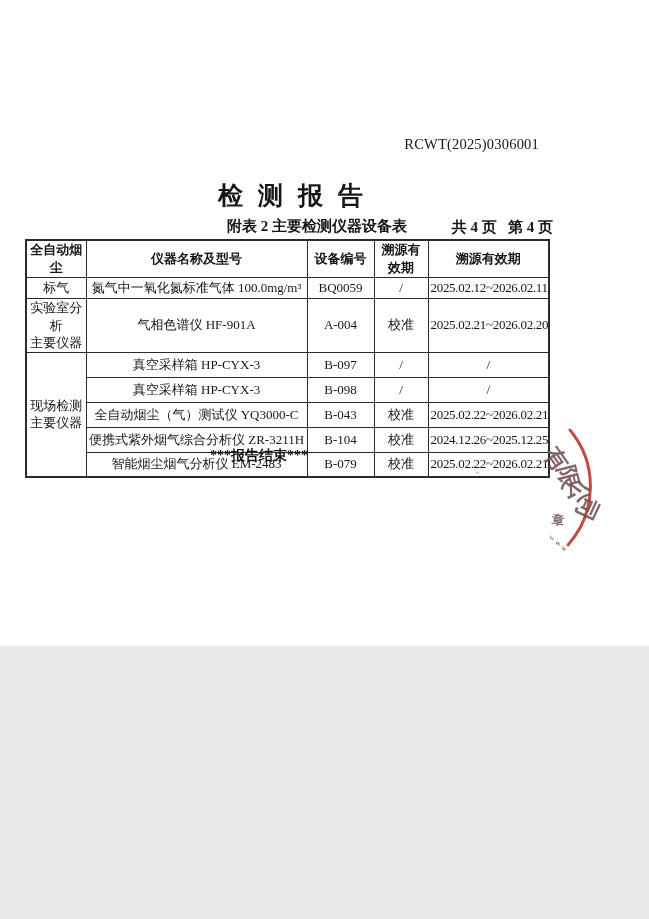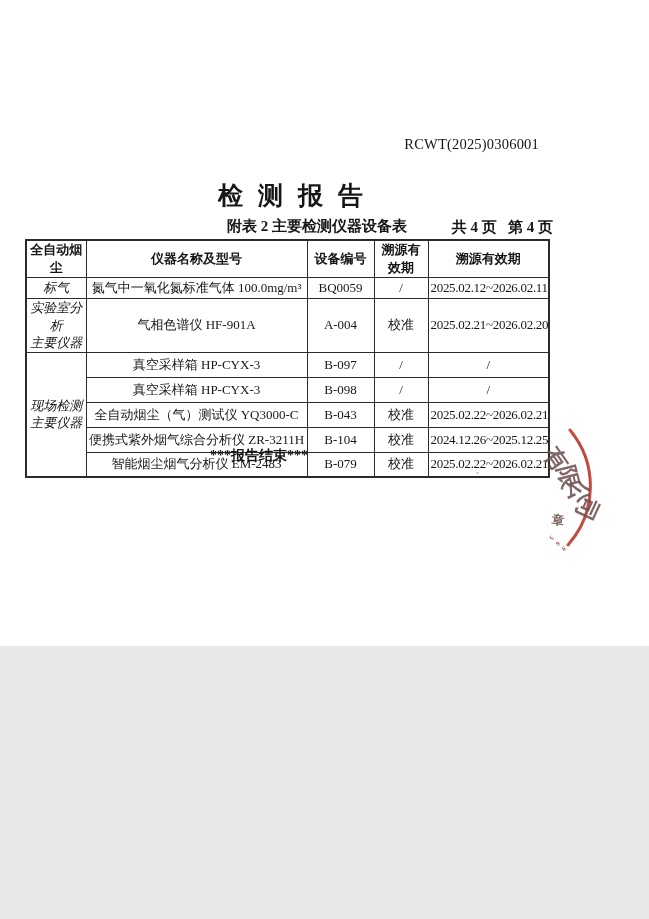--- a/index.html
+++ b/index.html
@@ -24,21 +24,21 @@
   }
   table.instruments th, table.instruments td {
     border:1px solid #2b2b2b; text-align:center; vertical-align:middle;
     padding:0 2px; font-size:13px; overflow:hidden;
   }
   table.instruments th { font-weight:700; }
   tr.h-header { height:26px; }
   tr.h-r1 { height:21px; }
   tr.h-r2 { height:32px; }
   tr.h-std { height:25px; }
-  td.cat  { font-size:11.5px; line-height:1.35;font-style:italic; }
+  td.cat  { font-size:11.5px; line-height:1.35; }
   td.name { font-size:12.5px; }
   td.code { font-size:12.5px;font-family:Liberation Serif, serif; }
   td.method { font-size:12.5px; }
   td.valid { font-size:11.5px; letter-spacing:-0.3px; white-space:nowrap;margin-top:40px; }
   .cat-line { display:block; }
 
   .speck { top:472px; left:476px; width:3px; height:2px; background:#c9c9c9; border-radius:50%; }
 
   .stamp { position:absolute; inset:0; pointer-events:none; }
   .stamp-char {

